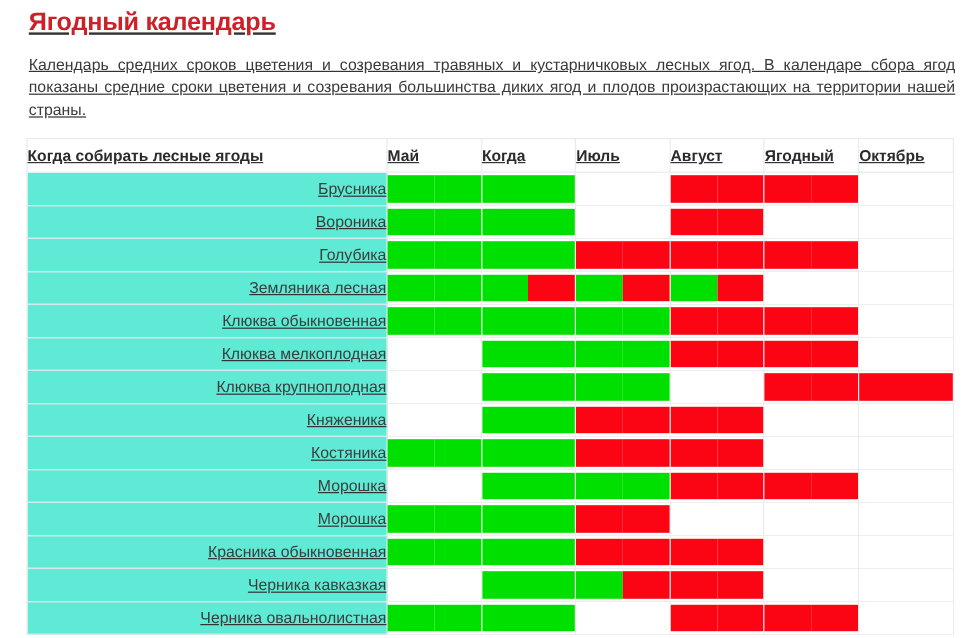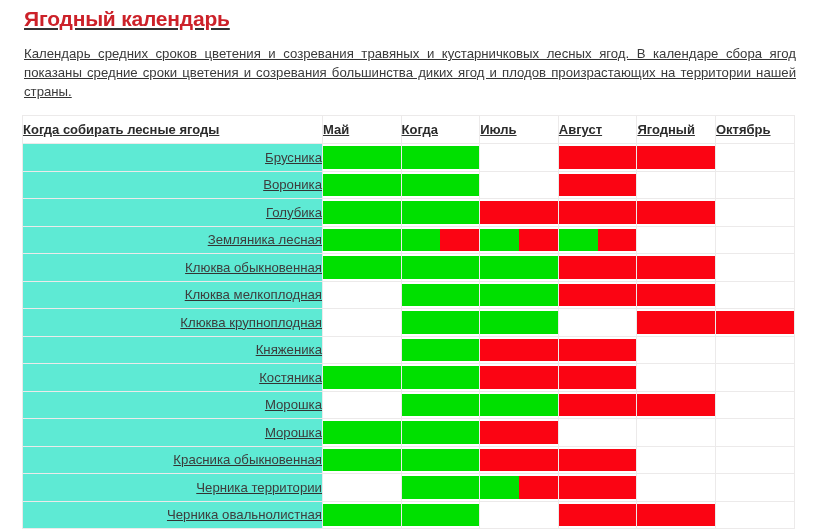--- a/index.html
+++ b/index.html
@@ -613,21 +613,21 @@
               </div>
             </td>
             <td class="month-cell">
               <div class="bar-row">
                 <div class="bar-half n"></div>
                 <div class="bar-half n"></div>
               </div>
             </td>
           </tr>
           <tr>
-            <td class="berry-name">Черника территории</td>
+            <td class="berry-name">Черника кавказкая</td>
             <td class="month-cell">
               <div class="bar-row">
                 <div class="bar-half n"></div>
                 <div class="bar-half n"></div>
               </div>
             </td>
             <td class="month-cell">
               <div class="bar-row">
                 <div class="bar-half g"></div>
                 <div class="bar-half g"></div>

